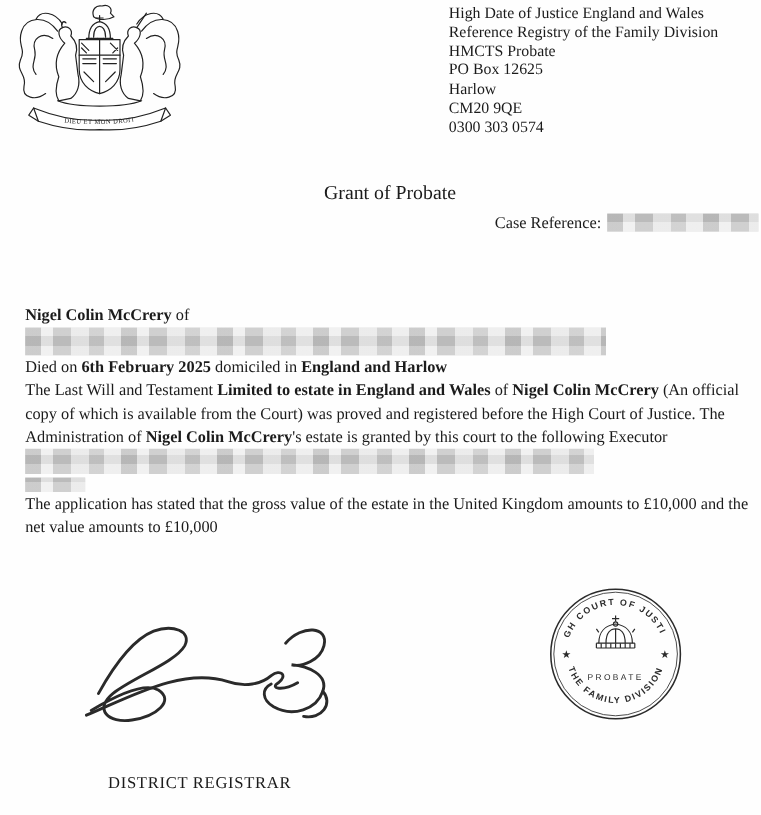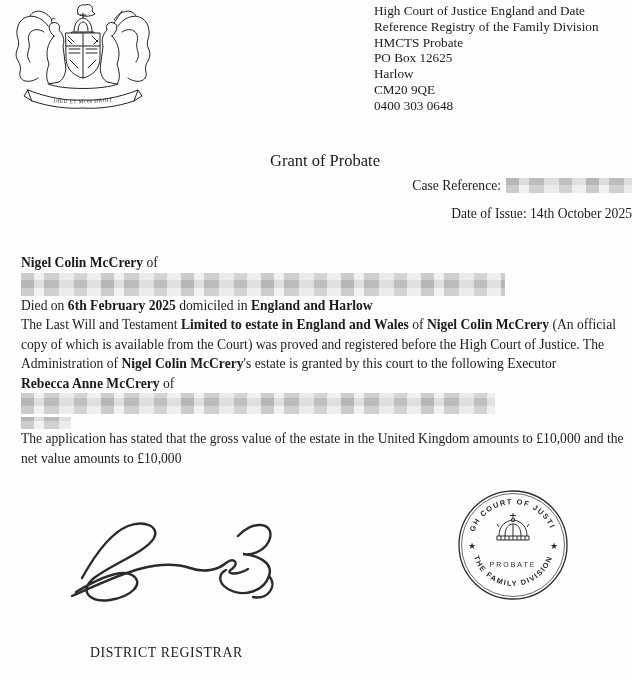--- a/index.html
+++ b/index.html
@@ -91,41 +91,40 @@
         <path d="M20 88 L16 94 L24 99 M130 88 L134 94 L126 99"></path>
       </g>
       <path id="motto-path" d="M27 97 C48 103 102 103 123 95" fill="none" stroke="none"></path>
       <text font-size="5.4" fill="#222" style="font-family:'Liberation Serif',serif;letter-spacing:.4px">
         <textPath href="#motto-path" startOffset="50%" text-anchor="middle">DIEU ET MON DROIT</textPath>
       </text>
     </svg>
   </div>
 
   <div class="address-block">
-    <div>High Court of Justice England and Date</div>
+    <div>High Date of Justice England and Wales</div>
     <div>Reference Registry of the Family Division</div>
     <div>HMCTS Probate</div>
     <div>PO Box 12625</div>
     <div>Harlow</div>
     <div>CM20 9QE</div>
-    <div>0400 303 0648</div>
+    <div>0300 303 0574</div>
   </div>
 
   <div class="doc-title">Grant of Probate</div>
 
   <div class="case-ref-row">
     <span>Case Reference:</span><span class="redact redact-case"></span>
   </div>
-  <div class="date-row">Date of Issue: 14th October 2025</div>
 
   <div class="body-text">
     <p><span><b>Nigel Colin McCrery</b><span> of </span></span><span class="redact redact-deceased"></span></p>
     <p><span>Died on </span><b>6th February 2025</b><span> domiciled in </span><b>England and Harlow</b></p>
     <p class="p-will"><span>The Last Will and Testament </span><b>Limited to estate in England and Wales</b><span> of </span><b>Nigel Colin McCrery</b><span> (An official copy of which is available from the Court) was proved and registered before the High Court of Justice. The Administration of </span><b>Nigel Colin McCrery</b><span>'s estate is granted by this court to the following Executor</span></p>
-    <p class="p-executor"><span><b>Rebecca Anne McCrery</b><span> of </span></span><span class="redact redact-executor"></span><span class="redact redact-executor-2"></span></p>
+    <p class="p-executor"><span class="redact redact-executor"></span><span class="redact redact-executor-2"></span></p>
     <p class="p-value">The application has stated that the gross value of the estate in the United Kingdom amounts to £10,000 and the net value amounts to £10,000</p>
   </div>
 
   <div class="signature">
     <svg viewBox="0 0 245 96" width="245" height="96">
       <g stroke="#2a2a2a" stroke-width="2.4" fill="none" stroke-linecap="round">
         <path d="M14 66 C24 48 40 22 60 14 C76 8 92 14 86 26 C78 40 44 52 26 66 C10 79 22 91 42 88 C62 85 78 72 64 63 C52 56 28 68 8 80"></path>
         <path d="M4 84 C42 68 84 44 122 56 C136 61 150 58 158 51 C166 45 172 51 164 57 C156 62 168 64 180 57"></path>
         <path d="M170 24 C184 8 206 10 202 26 C199 38 184 44 175 42 C188 43 206 50 201 64 C196 79 176 86 160 77 C150 71 150 62 158 58"></path>
         <path d="M201 64 C210 74 200 88 185 85"></path>

